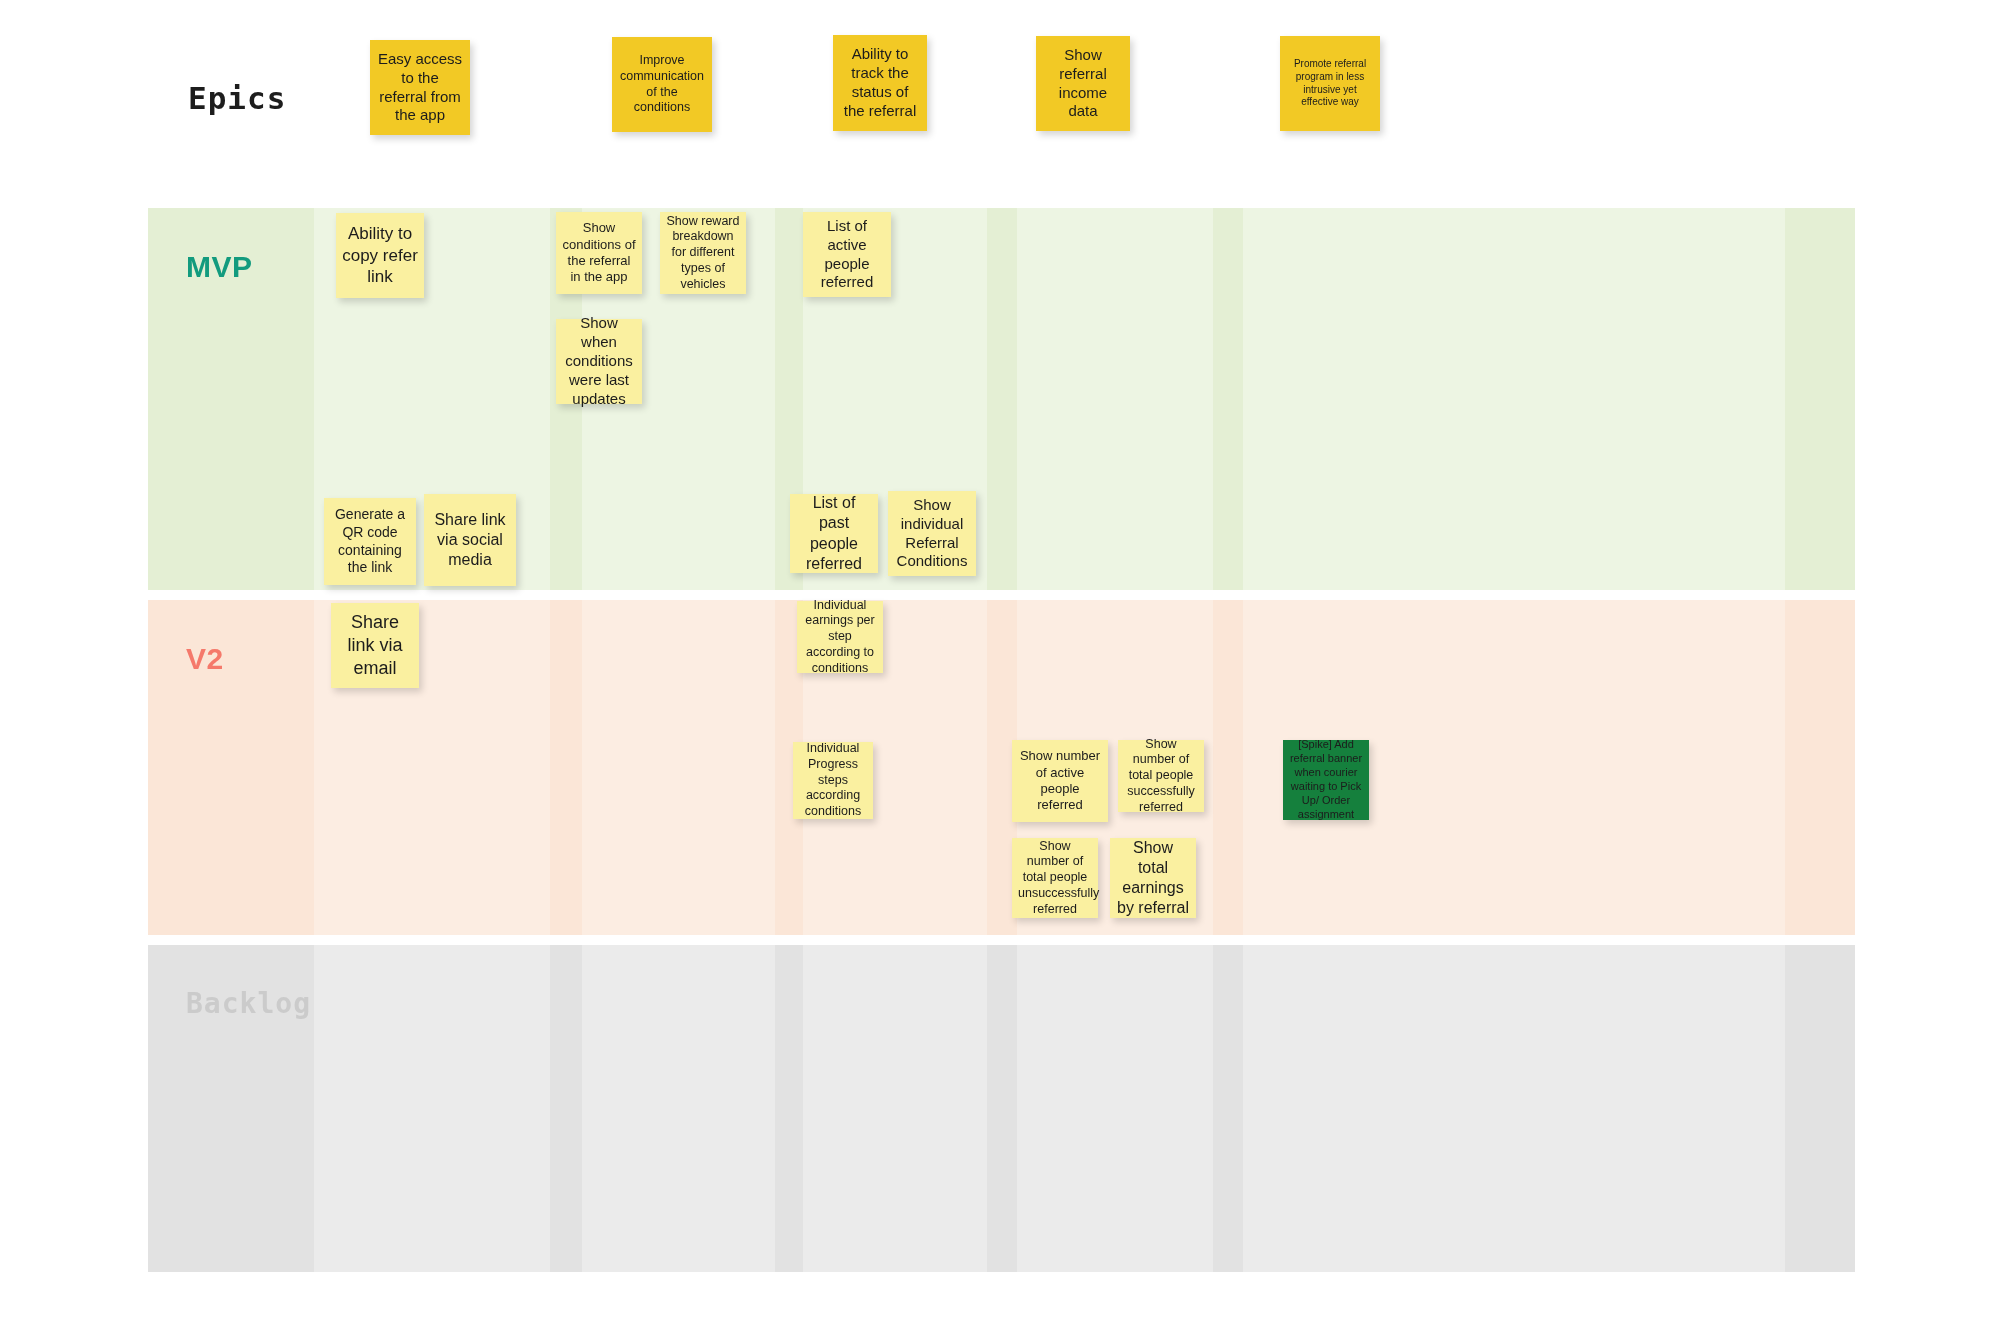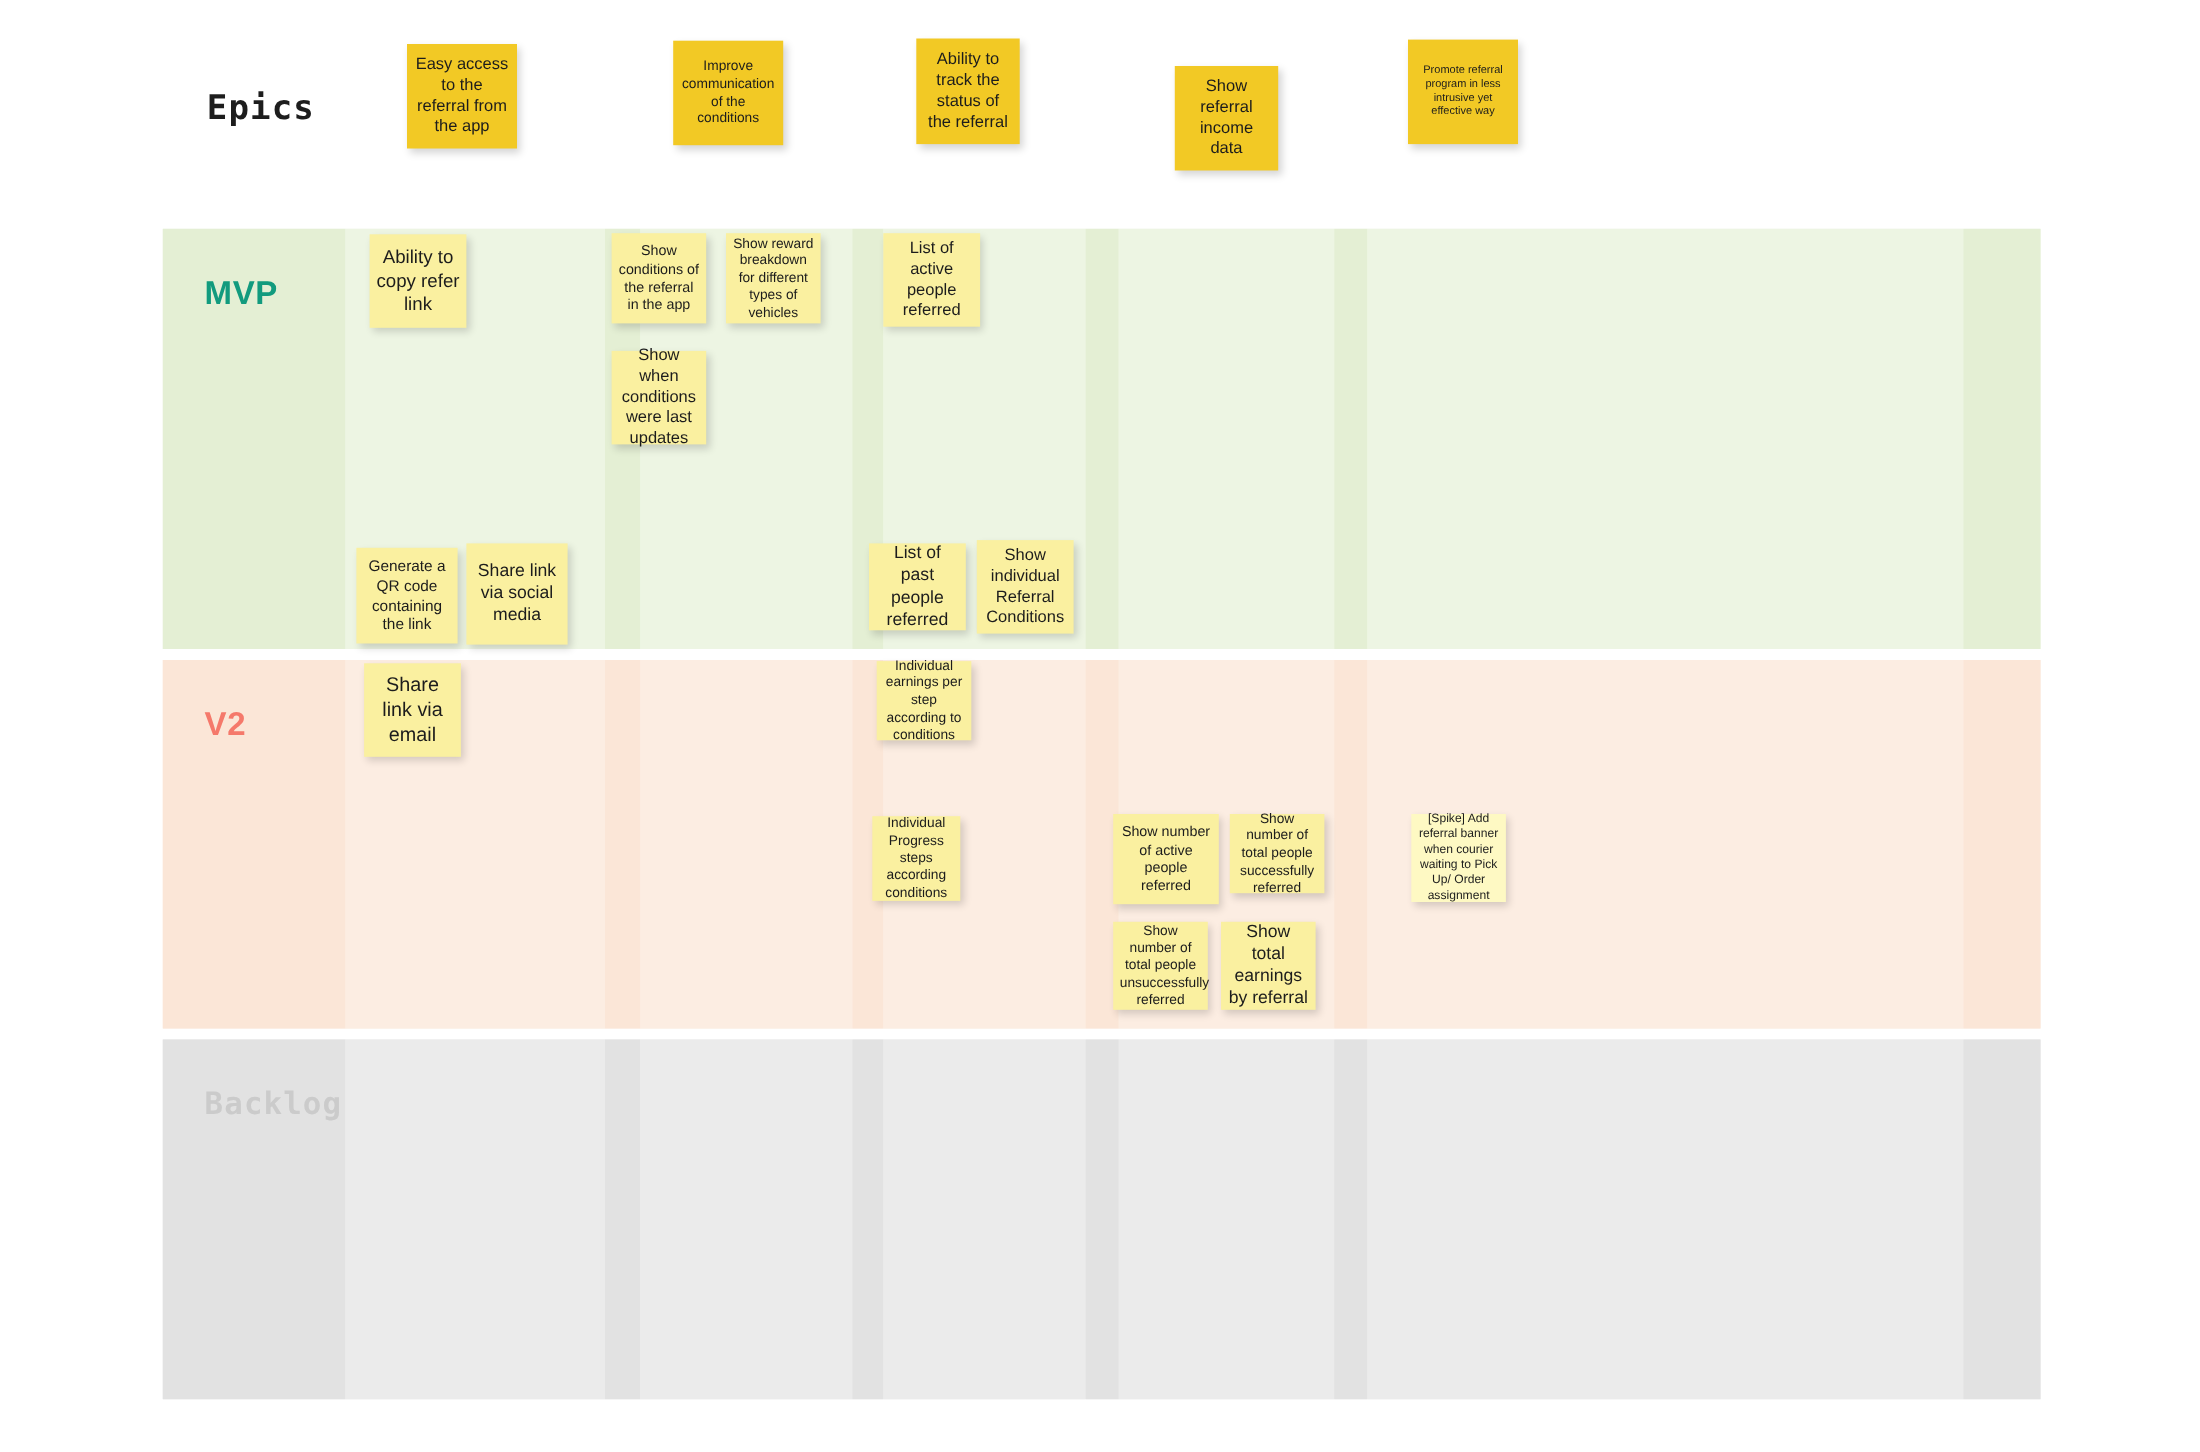--- a/index.html
+++ b/index.html
@@ -84,21 +84,21 @@
     <div id="epics-notes">
         <div class="epic-note" style="left: 370px; top: 40px; width: 100px; height: 95px; font-size: 15px; background: rgb(242, 201, 37);">
           <span>Easy access to the referral from the app</span>
         </div>
         <div class="epic-note" style="left: 612px; top: 37px; width: 100px; height: 95px; font-size: 12.5px; background: rgb(242, 201, 37);">
           <span>Improve communication of the conditions</span>
         </div>
         <div class="epic-note" style="left: 833px; top: 35px; width: 94px; height: 96px; font-size: 15px; background: rgb(242, 201, 37);">
           <span>Ability to track the status of the referral</span>
         </div>
-        <div class="epic-note" style="left: 1068px; top: 36px; width: 94px; height: 95px; font-size: 15px; background: rgb(242, 201, 37); margin-top: 24px;">
+        <div class="epic-note" style="left: 1036px; top: 36px; width: 94px; height: 95px; font-size: 15px; background: rgb(242, 201, 37);">
           <span>Show referral income data</span>
         </div>
         <div class="epic-note" style="left: 1280px; top: 36px; width: 100px; height: 95px; font-size: 10px; background: rgb(242, 201, 37);">
           <span>Promote referral program in less intrusive yet effective way</span>
         </div>
       </div>
   </div>
 
   <div class="lane" id="lane-mvp" style="background: rgb(237, 245, 227);">
     <div class="lane-bands">
@@ -195,19 +195,19 @@
         </div>
         <div class="note" style="left: 970px; top: -205px; width: 86px; height: 72px; font-size: 12.5px; background: rgb(250, 240, 160);">
           <span>Show number of total people successfully referred</span>
         </div>
         <div class="note" style="left: 864px; top: -107px; width: 86px; height: 80px; font-size: 12.5px; background: rgb(250, 240, 160);">
           <span>Show number of total people unsuccessfully referred</span>
         </div>
         <div class="note" style="left: 962px; top: -107px; width: 86px; height: 80px; font-size: 16px; background: rgb(250, 240, 160);">
           <span>Show total earnings by referral</span>
         </div>
-        <div class="note" style="left: 1135px; top: -205px; width: 86px; height: 80px; font-size: 11px; background: #fef9c3;">
+        <div class="note" style="left: 1135px; top: -205px; width: 86px; height: 80px; font-size: 11px; background: #15803d;">
           <span>[Spike] Add referral banner when courier waiting to Pick Up/ Order assignment</span>
         </div>
       </div>
   </div>
 
 </div>
 
 </body></html>

